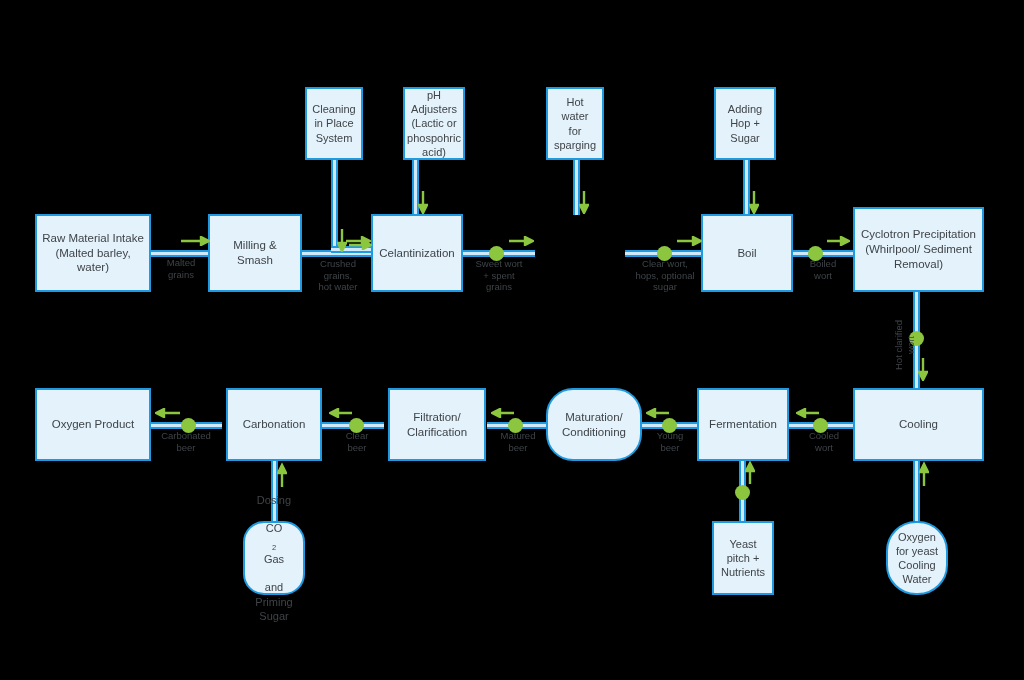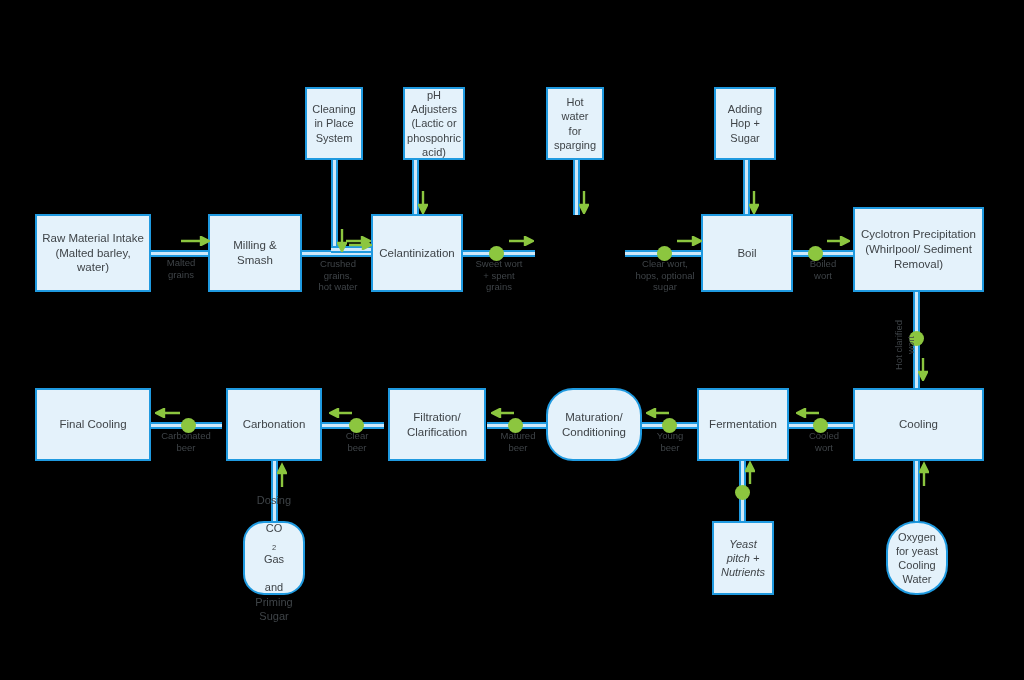--- a/index.html
+++ b/index.html
@@ -297,21 +297,21 @@
   <div class="node" style="left:701px;top:214px;width:92px;height:78px;">
     <span>Boil</span>
   </div>
   <div class="node" style="left:853px;top:207px;width:131px;height:85px;">
     <span>Cyclotron Precipitation
 (Whirlpool/ Sediment
 Removal)</span>
   </div>
 
   <div class="node" style="left:35px;top:388px;width:116px;height:73px;">
-    <span>Final Cooling</span>
+    <span>Oxygen Product</span>
   </div>
   <div class="node" style="left:388px;top:388px;width:98px;height:73px;">
     <span>Filtration/
 Clarification</span>
   </div>
   <div class="node" style="left:226px;top:388px;width:96px;height:73px;">
     <span>Carbonation</span>
   </div>
   <div class="node" style="left:546px;top:388px;width:96px;height:73px;border-radius:27px;">
     <span>Maturation/
@@ -322,21 +322,21 @@
   </div>
   <div class="node" style="left:853px;top:388px;width:131px;height:73px;">
     <span>Cooling</span>
   </div>
 
   <div class="node small" style="left:243px;top:521px;width:62px;height:74px;border-radius:21px;">
     <span><span>Dosing</span><br><span>CO</span><sub>2</sub><span> Gas</span><br><span style="white-space:pre-line;">and
 Priming
 Sugar</span></span>
   </div>
-  <div class="node small" style="left:712px;top:521px;width:62px;height:74px;font-style:italic;">
+  <div class="node small" style="left:712px;top:521px;width:62px;height:74px;">
     <span>Yeast
 pitch +
 Nutrients</span>
   </div>
   <div class="node small" style="left:886px;top:521px;width:62px;height:74px;border-radius:30px;">
     <span>Oxygen
 for yeast
 Cooling
 Water</span>
   </div>

